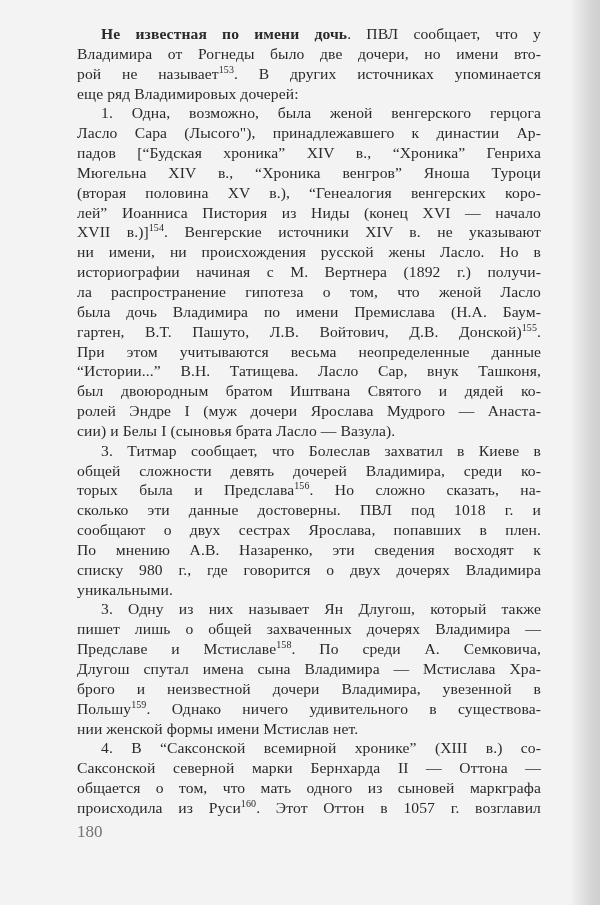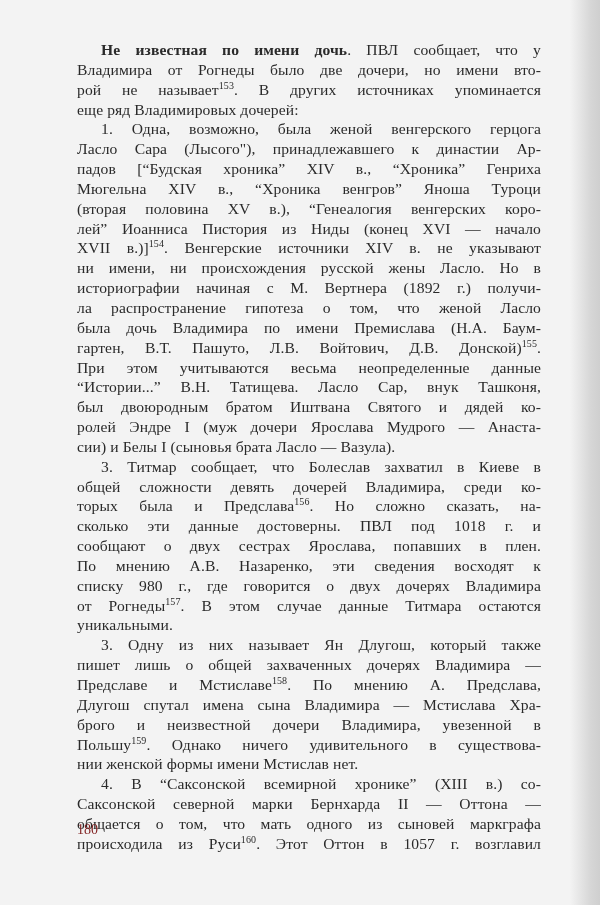--- a/index.html
+++ b/index.html
@@ -8,36 +8,36 @@
     background: #f3f3f3;
     position: relative;
     font-family: "Liberation Serif", "DejaVu Serif", serif;
     color: #2a2a2a;
   }
   .page-shadow {
     position: absolute; top: 0; right: 0; width: 30px; height: 905px;
     background: linear-gradient(to right, rgba(243,243,243,0) 0%, #d6d6d6 70%, #cfcfcf 100%);
   }
   .text-block {
-    position: absolute; left: 77px; top: 40px; width: 464px;
+    position: absolute; left: 77px; top: 24px; width: 464px;
   }
   .line {
     height: 19.85px; line-height: 19.85px;
     font-size: 15.6px;
     text-align: justify; text-align-last: justify;
     white-space: nowrap;
     letter-spacing: 0.1px;
   }
   .line.last { text-align-last: left; }
   .line.indent { padding-left: 24px; }
   .heading-bold { font-weight: bold; }
   sup { font-size: 10px; line-height: 0; vertical-align: 6px; }
   .page-number {
     position: absolute; left: 77px; top: 822px;
-    font-size: 14px; color: #7f1d1d;
+    font-size: 17px; color: #737373;
   }
 </style>
 </head>
 <body>
 
 <div class="page-shadow"></div>
 
 <div class="text-block">
 
   <div>
@@ -68,28 +68,27 @@
   </div>
 
   <div>
     <div class="line indent">3. Титмар сообщает, что Болеслав захватил в Киеве в</div>
     <div class="line">общей сложности девять дочерей Владимира, среди ко-</div>
     <div class="line"><span>торых была и Предслава</span><sup>156</sup><span>. Но сложно сказать, на-</span></div>
     <div class="line">сколько эти данные достоверны. ПВЛ под 1018 г. и</div>
     <div class="line">сообщают о двух сестрах Ярослава, попавших в плен.</div>
     <div class="line">По мнению А.В. Назаренко, эти сведения восходят к</div>
     <div class="line">списку 980 г., где говорится о двух дочерях Владимира</div>
-    <div class="line"><span>от Рогнеды</span><sup>157</sup><span>. В этом случае данные Титмара остаются</span></div>
     <div class="line last">уникальными.</div>
   </div>
 
   <div>
     <div class="line indent">3. Одну из них называет Ян Длугош, который также</div>
     <div class="line">пишет лишь о общей захваченных дочерях Владимира —</div>
-    <div class="line"><span>Предславе и Мстиславе</span><sup>158</sup><span>. По мнению А. Предслава,</span></div>
+    <div class="line"><span>Предславе и Мстиславе</span><sup>158</sup><span>. По среди А. Семковича,</span></div>
     <div class="line">Длугош спутал имена сына Владимира — Мстислава Хра-</div>
     <div class="line">брого и неизвестной дочери Владимира, увезенной в</div>
     <div class="line"><span>Польшу</span><sup>159</sup><span>. Однако ничего удивительного в существова-</span></div>
     <div class="line last">нии женской формы имени Мстислав нет.</div>
   </div>
 
   <div>
     <div class="line indent">4. В “Саксонской всемирной хронике” (XIII в.) со-</div>
     <div class="line">Саксонской северной марки Бернхарда II — Оттона —</div>
     <div class="line">общается о том, что мать одного из сыновей маркграфа</div>

